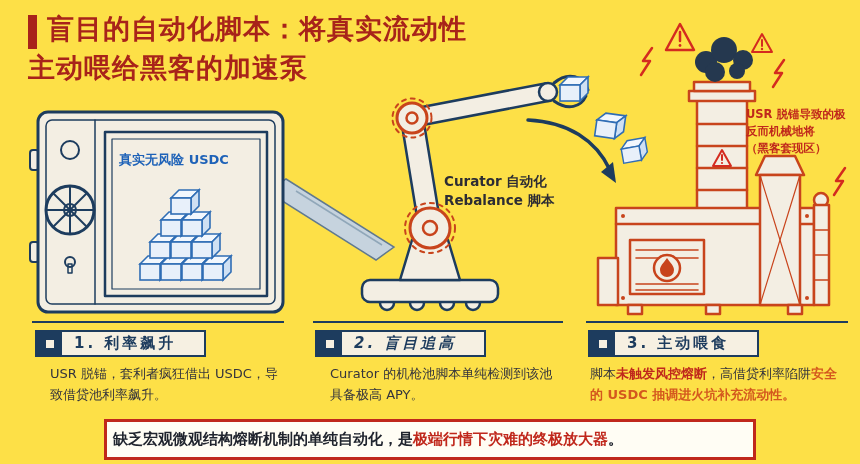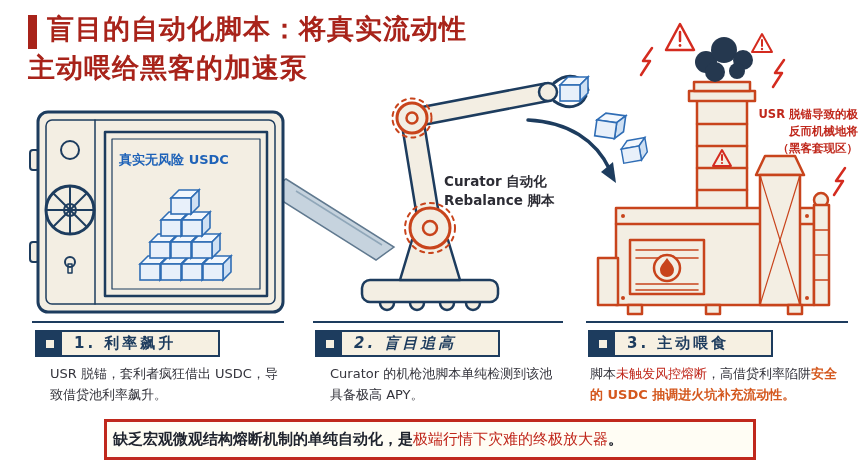--- a/index.html
+++ b/index.html
@@ -1,50 +1,50 @@
 <!DOCTYPE html>
 <html><head>
 <meta charset="utf-8">
 <style>
   html,body{margin:0;padding:0;background:#e8e3d8;}
   .stage{
     position:relative;width:860px;height:464px;overflow:hidden;
-    background:#ffffff;
+    background:#fde047;
     font-family:"DejaVu Sans","Liberation Sans",sans-serif;
   }
   
   .title{position:absolute;left:28px;top:10px;z-index:5;}
   .title-row{display:flex;gap:10px;}
   .title-bar{width:9px;height:34px;background:#a8231a;margin-top:5px;}
   .title-text{font-size:27px;font-weight:800;color:#a8231a;line-height:38px;letter-spacing:1px;}
   
   .vault-label{position:absolute;left:96px;top:151px;width:156px;text-align:center;
     font-size:13px;font-weight:700;color:#1e62b8;z-index:4;}
   .arm-label{position:absolute;left:444px;top:172px;font-size:13.5px;font-weight:700;
     color:#2c2c34;line-height:19px;z-index:4;}
-  .trap-label{position:absolute;left:746px;top:106px;width:112px;text-align:right;
+  .trap-label{position:absolute;left:746px;top:106px;width:112px;text-align:left;
     font-size:11.5px;font-weight:700;color:#c0281c;line-height:17px;z-index:4;}
   
   .divider{position:absolute;top:321px;height:2px;background:#1d3c5e;}
   .divider.d1{left:32px;width:252px;}
   .divider.d2{left:313px;width:250px;}
   .divider.d3{left:586px;width:262px;}
   
   .step-header{position:absolute;top:330px;display:flex;align-items:stretch;
     border:2px solid #1d3c5e;background:#f6f0e2;height:27px;box-sizing:border-box;}
   .step-header.h1{left:35px;} .step-header.h2{left:315px;font-style:italic;} .step-header.h3{left:588px;}
   .step-mark{width:25px;background:#1d3c5e;display:flex;align-items:center;justify-content:center;}
   .step-mark::after{content:"";width:8px;height:8px;background:#f6f0e2;}
-  .step-title{display:flex;align-items:center;padding:0 42px 0 12px;
+  .step-title{display:flex;align-items:center;padding:0 28px 0 12px;
     font-weight:700;font-size:15px;color:#1d3c5e;letter-spacing:3px;white-space:nowrap;}
   .step-body{position:absolute;top:363px;font-size:13px;line-height:21px;color:#34343c;}
   .step-body.b1{left:50px;width:240px;}
   .step-body.b2{left:330px;width:228px;}
   .step-body.b3{left:590px;width:250px;}
-  .seg-red{color:#c0281c;font-weight:400;}
+  .seg-red{color:#c0281c;font-weight:700;}
   .seg-orange{color:#d4581e;font-weight:700;}
   
   .banner{position:absolute;left:104px;top:419px;width:652px;box-sizing:border-box;
     border:3px solid #c0281c;background:#fffdf4;padding:8px 6px;text-align:left;
     font-size:15px;font-weight:700;color:#20242e;}
   .scene{position:absolute;left:0;top:0;}
 </style>
 </head>
 <body>
 

